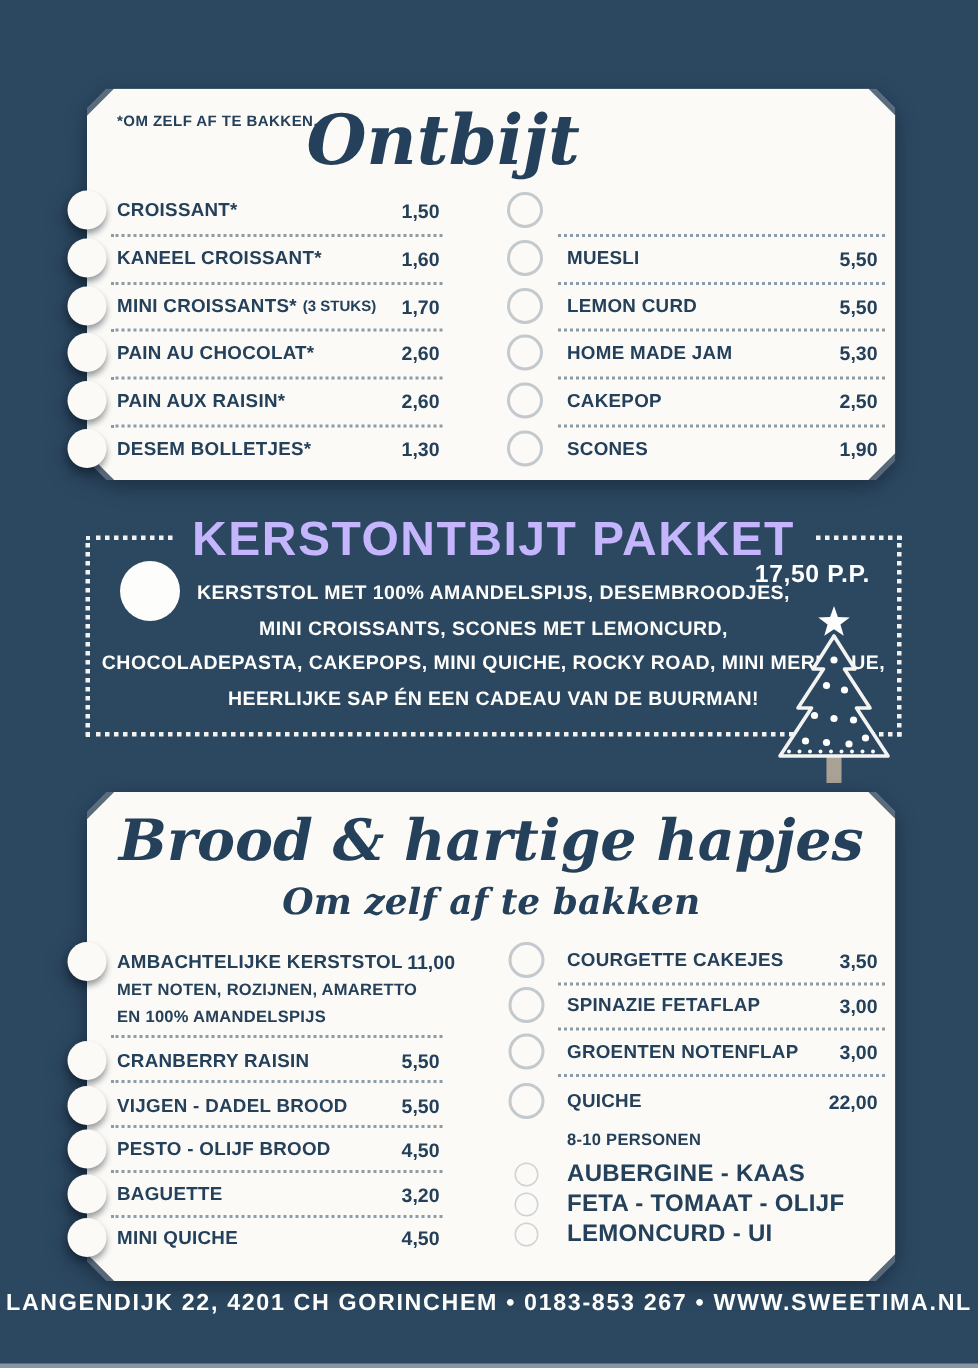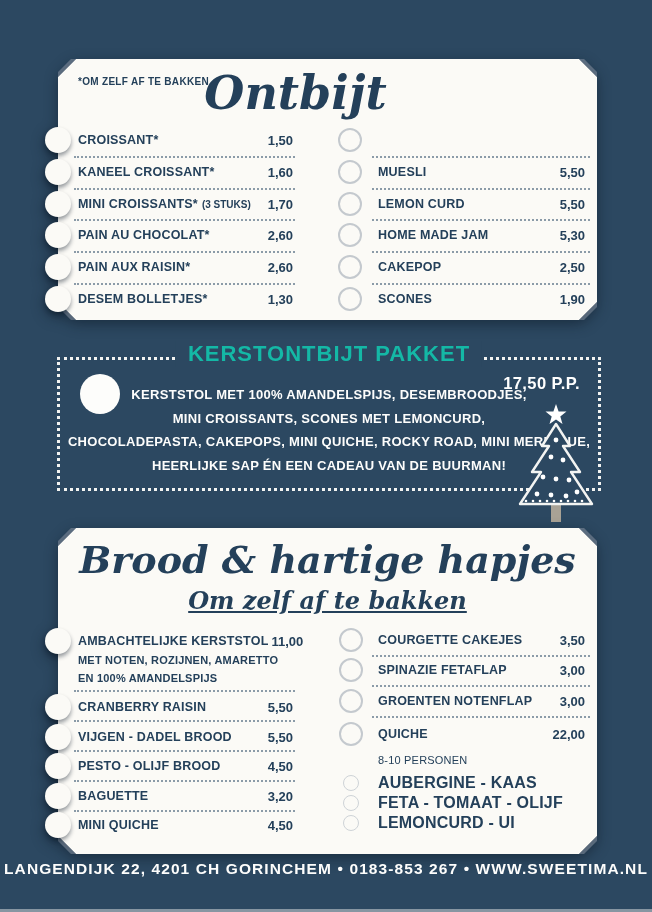--- a/index.html
+++ b/index.html
@@ -40,36 +40,36 @@
   }
   .row .iname{font-size:12.5px;letter-spacing:.2px;}
   .row .isuffix{font-size:10px;margin-left:4px;flex:1;text-align:left;}
   .row .iprice{font-size:13px;margin-left:3px;}
   .row-l{left:20px;width:215px;}
   .row-r{left:320px;width:207px;}
   .sep{position:absolute;height:0;border-top:2px dotted rgba(48,76,104,.55);}
   .sep-l{left:16px;width:221px;}
   .sep-r{left:314px;width:218px;}
   .subline{position:absolute;left:20px;color:#24405a;font-weight:bold;font-size:11px;letter-spacing:.2px;white-space:nowrap;}
-  .subline-r{position:absolute;left:320px;color:#24405a;font-weight:normal;font-size:11px;letter-spacing:.2px;white-space:nowrap;}
+  .subline-r{position:absolute;left:320px;color:#24405a;font-weight:bold;font-size:11px;letter-spacing:.2px;white-space:nowrap;}
   .optrow{position:absolute;left:320px;height:16px;display:flex;align-items:center;color:#24405a;font-weight:bold;font-size:16px;letter-spacing:.2px;white-space:nowrap;}
   .note{position:absolute;left:20px;top:17px;color:#24405a;font-weight:bold;font-size:10px;letter-spacing:.3px;}
   .script{font-family:"DejaVu Serif", serif;font-style:italic;font-weight:bold;color:#24405a;}
   .ontbijt-title{position:absolute;top:2px;left:0;width:100%;text-align:center;font-size:46px;line-height:64px;padding-right:64px;box-sizing:border-box;}
   .brood-title{position:absolute;top:6px;left:0;width:100%;text-align:center;font-size:38px;line-height:52px;}
-  .brood-subtitle{position:absolute;top:58px;left:0;width:100%;text-align:center;font-size:24px;line-height:30px;text-decoration:underline;}
+  .brood-subtitle{position:absolute;top:58px;left:0;width:100%;text-align:center;font-size:24px;line-height:30px;}
 
   .kerst-box{
     position:absolute;left:57px;top:357px;width:544px;height:134px;
     border:3px dotted #f2f3f1;box-sizing:border-box;
   }
   .kerst-title{
     position:absolute;top:-19px;left:50%;transform:translateX(-50%);
-    background:#2c4861;padding:0 12px;color:#14b8a6;
-    font-size:22px;font-weight:bold;letter-spacing:1px;white-space:nowrap;
+    background:#2c4861;padding:0 12px;color:#c4b5fd;
+    font-size:32px;font-weight:bold;letter-spacing:1px;white-space:nowrap;
   }
   .kerst-circle{position:absolute;left:20px;top:14px;width:40px;height:40px;border-radius:50%;background:#fdfdfb;}
   .kerst-price{position:absolute;right:18px;top:14px;color:#fff;font-weight:bold;font-size:16.5px;letter-spacing:.4px;}
   .kerst-text{position:absolute;left:0;right:0;top:23px;text-align:center;color:#fdfdfc;font-weight:bold;font-size:13px;line-height:23.5px;letter-spacing:.3px;}
   .tree{position:absolute;left:510px;top:402px;width:92px;height:126px;}
   .footer{
     position:absolute;left:0;top:860px;width:100%;text-align:center;
     color:#fdfdfc;font-weight:bold;font-size:15.5px;letter-spacing:1.1px;white-space:nowrap;
   }
   .bottom-strip{position:absolute;left:0;bottom:0;width:100%;height:3px;background:#8796a2;}

